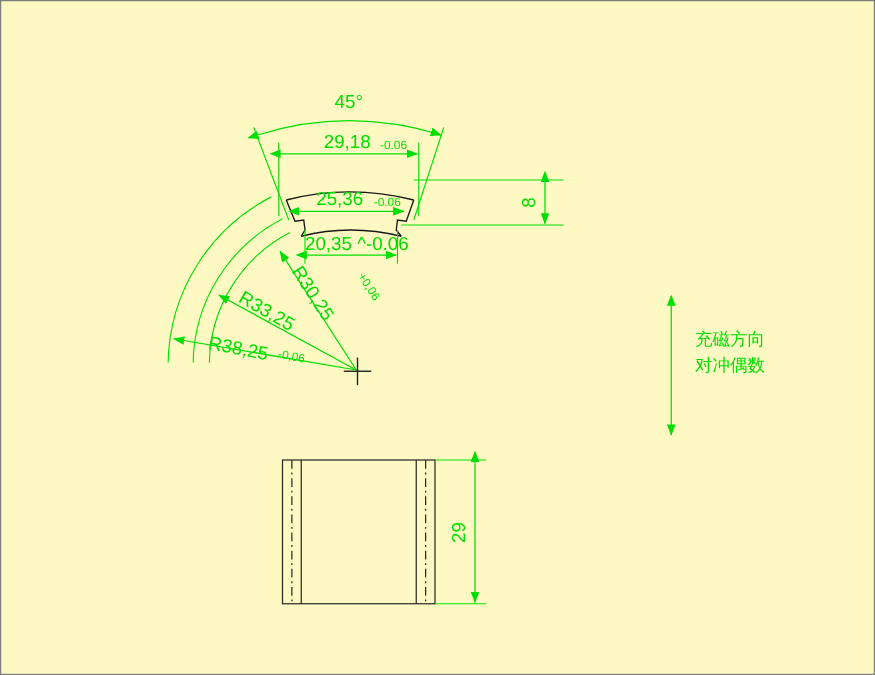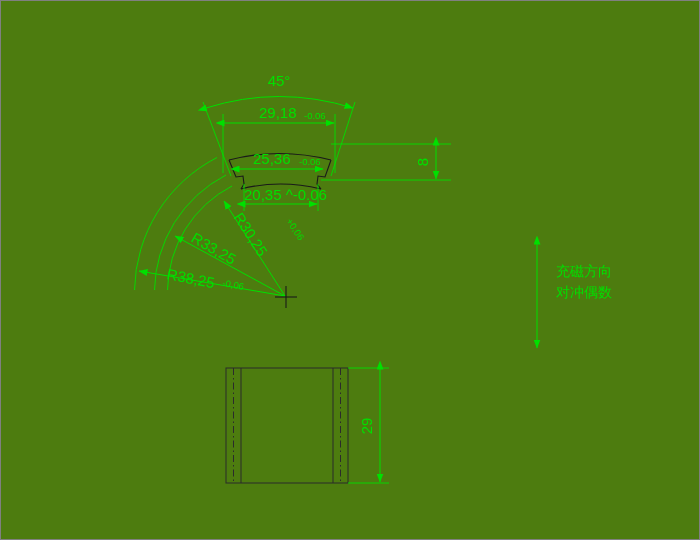--- a/index.html
+++ b/index.html
@@ -11,21 +11,21 @@
   body {
     width: 700px;
     height: 540px;
     font-family: "Liberation Sans", sans-serif;
     overflow: hidden;
   }
   #canvas-wrap {
     position: relative;
     width: 700px;
     height: 540px;
-    background: #4d7c0f;
+    background: #fef9c3;
     box-sizing: border-box;
     border: 1px solid #808080;
   }
   svg#drawing {
     display: block;
     width: 698px;
     height: 538px;
   }
   .dim-text {
     font-family: "Liberation Sans", sans-serif;

